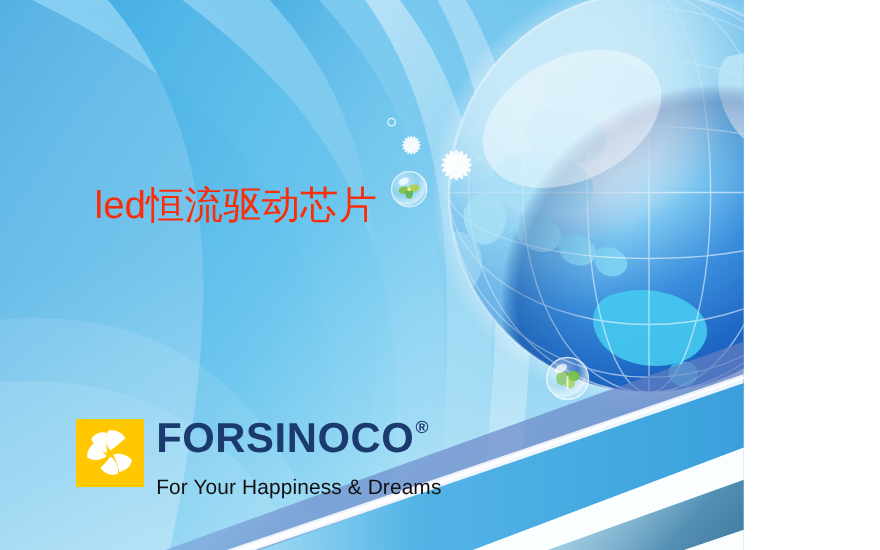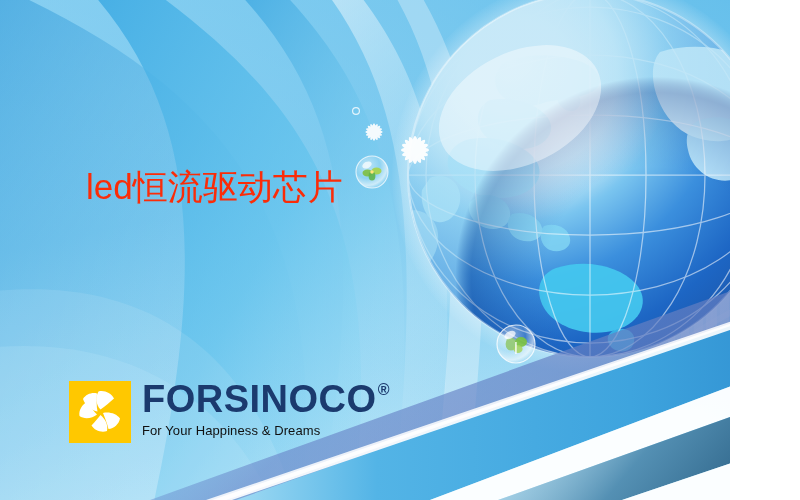--- a/index.html
+++ b/index.html
@@ -2,21 +2,21 @@
 <html><head>
 <meta charset="utf-8">
 <style>
   html, body {
     margin: 0;
     padding: 0;
     background: #ffffff;
   }
   #banner {
     position: relative;
-    width: 730px;
+    width: 676px;
     height: 500px;
     overflow: hidden;
     font-family: "Liberation Sans", "DejaVu Sans", sans-serif;
     background: #87cdf0;
   }
   #banner-svg {
     position: absolute;
     left: 0;
     top: 0;
     width: 800px;
@@ -84,24 +84,24 @@
     color: #1b3a6e;
     font-size: 16px;
     font-weight: bold;
     line-height: 1;
     margin-top: 1px;
     margin-left: 1px;
     font-family: "Liberation Sans", "DejaVu Sans", sans-serif;
   }
   #logo-tagline {
     color: #101010;
-    font-size: 13px;
+    font-size: 19px;
     font-weight: 400;
     letter-spacing: 0.1px;
-    margin-top: 6px;
+    margin-top: 16px;
     line-height: 1;
     font-family: "Liberation Sans", "DejaVu Sans", sans-serif;
   }
 </style>
 </head>
 <body>
 
 <div id="banner">
 
   <svg id="banner-svg" viewBox="0 0 800 500" preserveAspectRatio="none">

